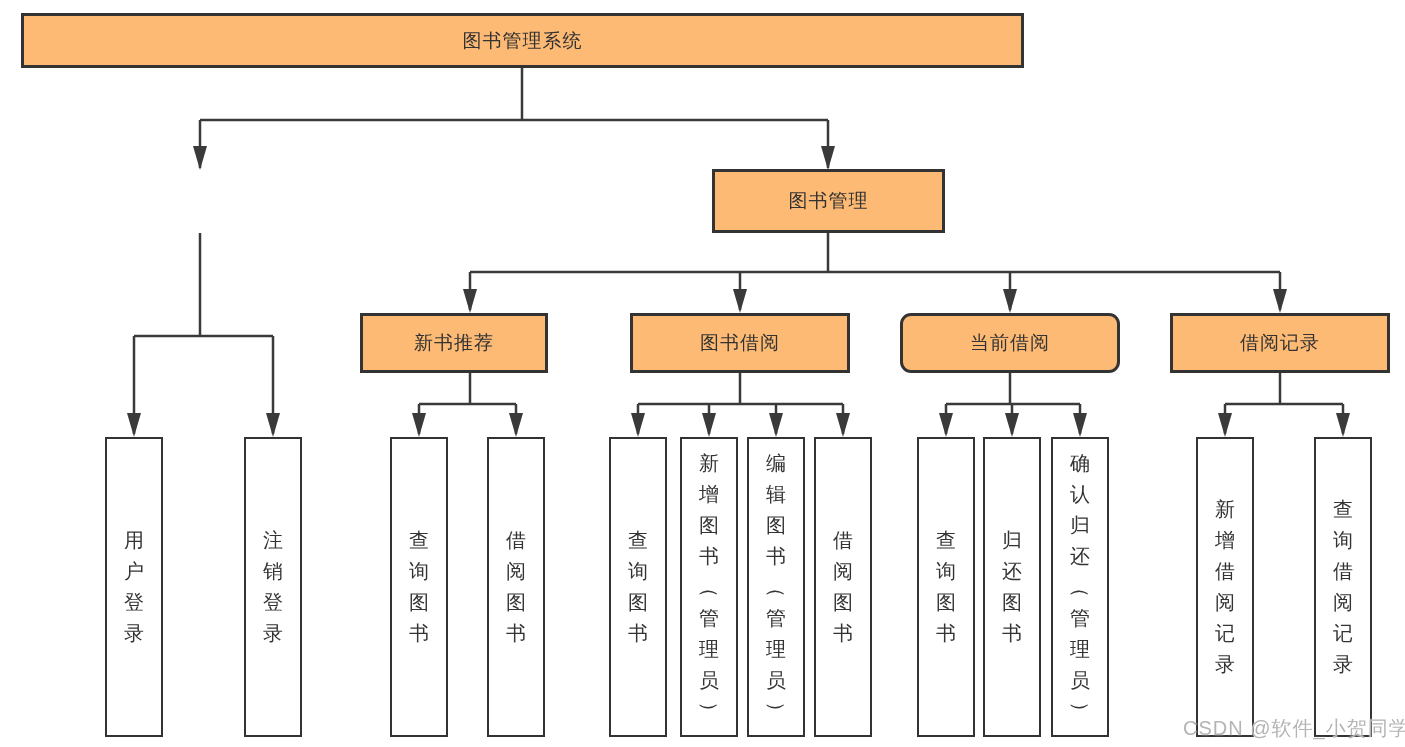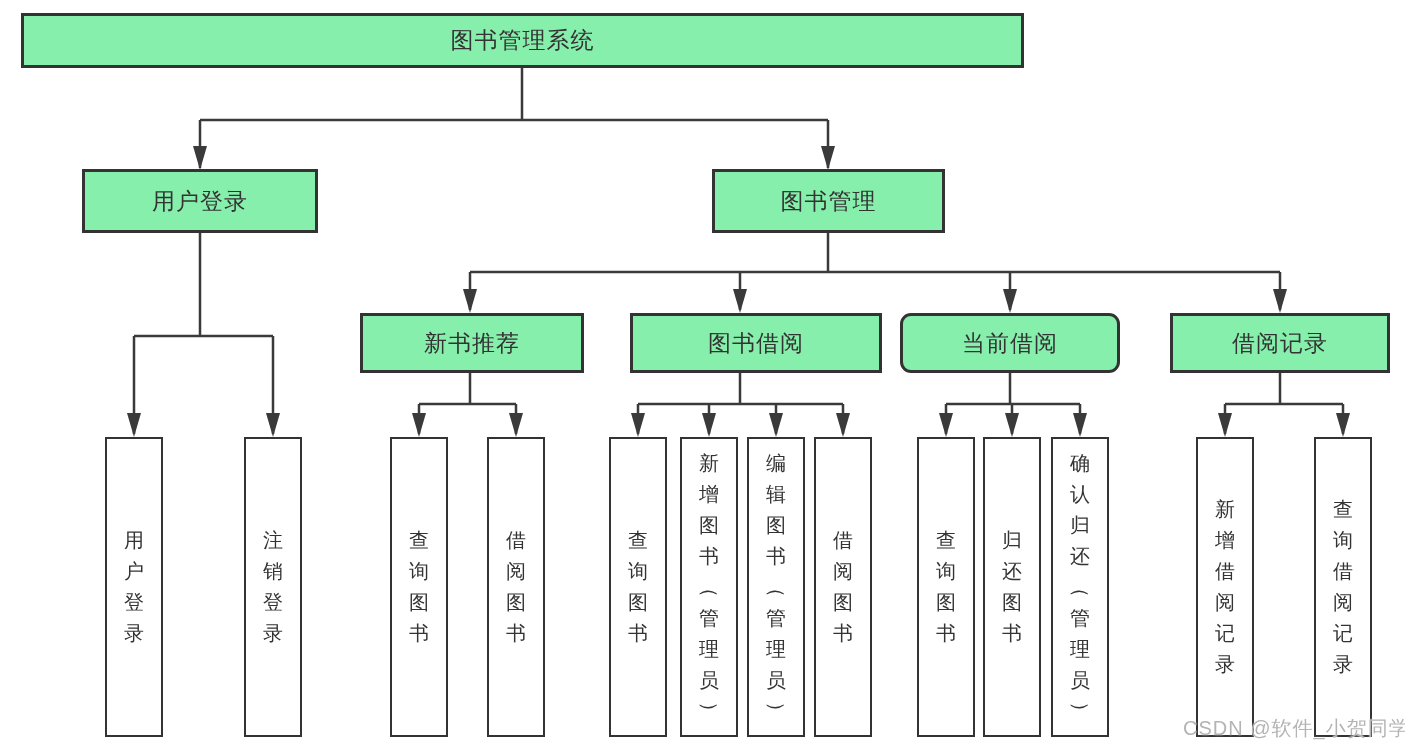--- a/index.html
+++ b/index.html
@@ -8,23 +8,23 @@
     width:1405px;height:747px;
     background:#ffffff;
     font-family:"Liberation Sans", sans-serif;
     color:#333333;
     overflow:hidden;
   }
   #connectors{position:absolute;left:0;top:0;width:1405px;height:747px;}
   .hbox{
     position:absolute;
     border:3px solid #333333;
-    background:#86efac;
+    background:#fdba74;
     display:flex;align-items:center;justify-content:center;
-    font-size:23px;
+    font-size:19px;
     letter-spacing:1px;
     box-sizing:border-box;
     z-index:2;
   }
   .vbox{
     position:absolute;
     top:437px;height:300px;width:58px;
     border:2px solid #333333;
     background:#ffffff;
     display:flex;flex-direction:column;align-items:center;justify-content:center;
@@ -89,25 +89,24 @@
       <polygon points="939,413 953,413 946,437"></polygon>
       <polygon points="1005,413 1019,413 1012,437"></polygon>
       <polygon points="1073,413 1087,413 1080,437"></polygon>
       <polygon points="1218,413 1232,413 1225,437"></polygon>
       <polygon points="1336,413 1350,413 1343,437"></polygon>
     </g>
   </svg>
 
   <div class="hbox" style="left:21px;top:13px;width:1003px;height:55px;">图书管理系统</div>
 
-  <div class="hbox" style="left:82px;top:169px;width:236px;height:64px;">用户登录</div>
   <div class="hbox" style="left:712px;top:169px;width:233px;height:64px;font-family:Liberation Mono, monospace;">图书管理</div>
 
-  <div class="hbox" style="left:360px;top:313px;width:224px;height:60px;">新书推荐</div>
-  <div class="hbox" style="left:630px;top:313px;width:252px;height:60px;">图书借阅</div>
+  <div class="hbox" style="left:360px;top:313px;width:188px;height:60px;">新书推荐</div>
+  <div class="hbox" style="left:630px;top:313px;width:220px;height:60px;">图书借阅</div>
   <div class="hbox" style="left:900px;top:313px;width:220px;height:60px;border-radius:11px;">当前借阅</div>
   <div class="hbox" style="left:1170px;top:313px;width:220px;height:60px;text-align:right;">借阅记录</div>
 
   <div class="vbox" style="left:105px;">
       <span>用</span>
       <span>户</span>
       <span>登</span>
       <span>录</span>
     </div>
   <div class="vbox" style="left:244px;">

